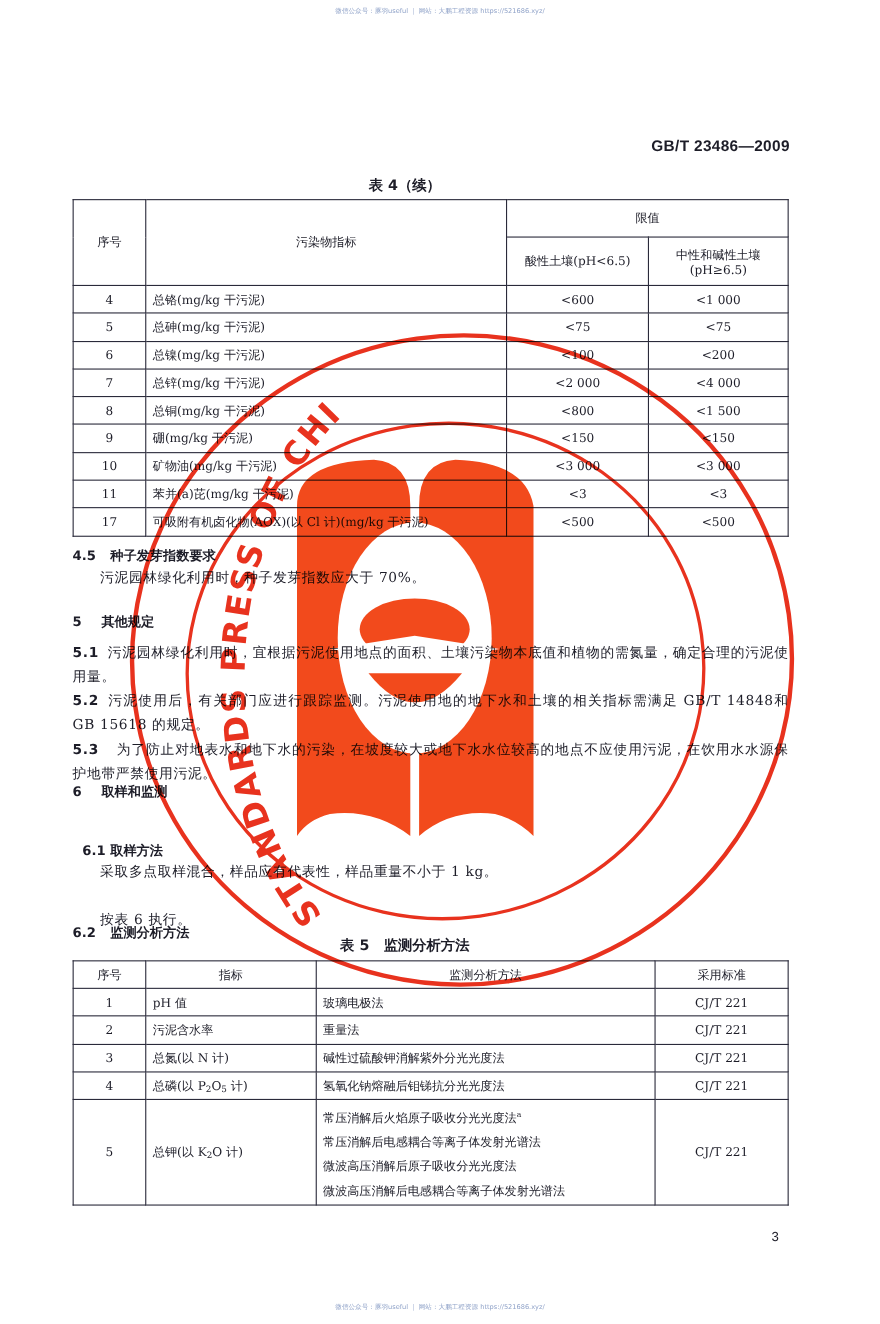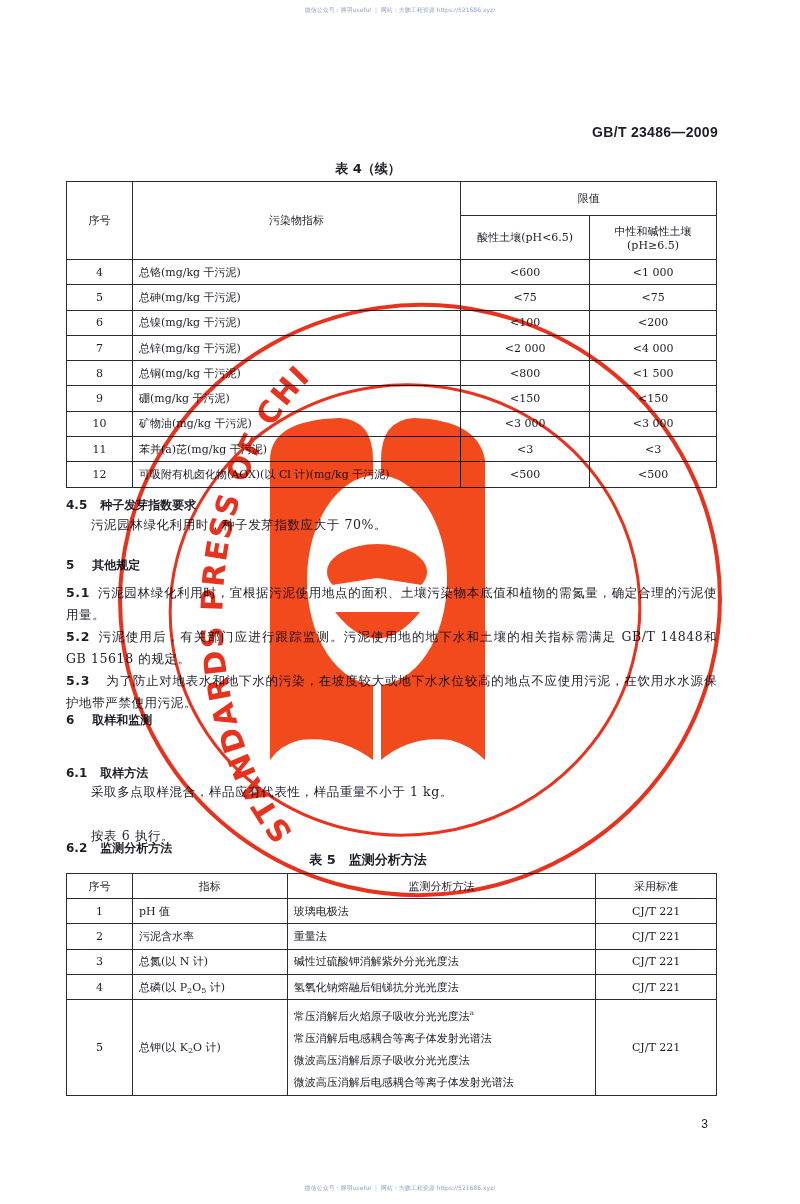--- a/index.html
+++ b/index.html
@@ -131,21 +131,21 @@
         <td class="c">&lt;3 000</td>
         <td class="c">&lt;3 000</td>
       </tr>
     <tr>
         <td class="c">11</td>
         <td class="l">苯并(a)芘(mg/kg 干污泥)</td>
         <td class="c">&lt;3</td>
         <td class="c">&lt;3</td>
       </tr>
     <tr>
-        <td class="c">12</td>
+        <td class="c">17</td>
         <td class="l">可吸附有机卤化物(AOX)(以 Cl 计)(mg/kg 干污泥)</td>
         <td class="c">&lt;500</td>
         <td class="c">&lt;500</td>
       </tr>
   </tbody>
 </table>
 
 <div class="heading" style="top:497px;">
   <span class="num">4.5</span>
   <span>种子发芽指数要求</span>
@@ -167,21 +167,21 @@
 
 <div class="para" style="top:670px;">
   <span class="num" style="font-family:'DejaVu Sans',sans-serif;font-weight:bold;margin-right:16px;">5.3</span><span>为了防止对地表水和地下水的污染，在坡度较大或地下水水位较高的地点不应使用污泥，在饮用水水源保护地带严禁使用污泥。</span>
 </div>
 
 <div class="heading" style="top:712px;">
   <span class="num" style="min-width:22px;">6</span>
   <span>取样和监测</span>
 </div>
 
-<div class="heading" style="top:765px;">
+<div class="heading" style="top:765px;text-align:right;">
   <span class="num">6.1</span>
   <span>取样方法</span>
 </div>
 <div class="para indent" style="top:781px;">采取多点取样混合，样品应有代表性，样品重量不小于 1 kg。</div>
 
 <div class="heading" style="top:840px;">
   <span class="num">6.2</span>
   <span>监测分析方法</span>
 </div>
 <div class="para indent" style="top:825px;">按表 6 执行。</div>

